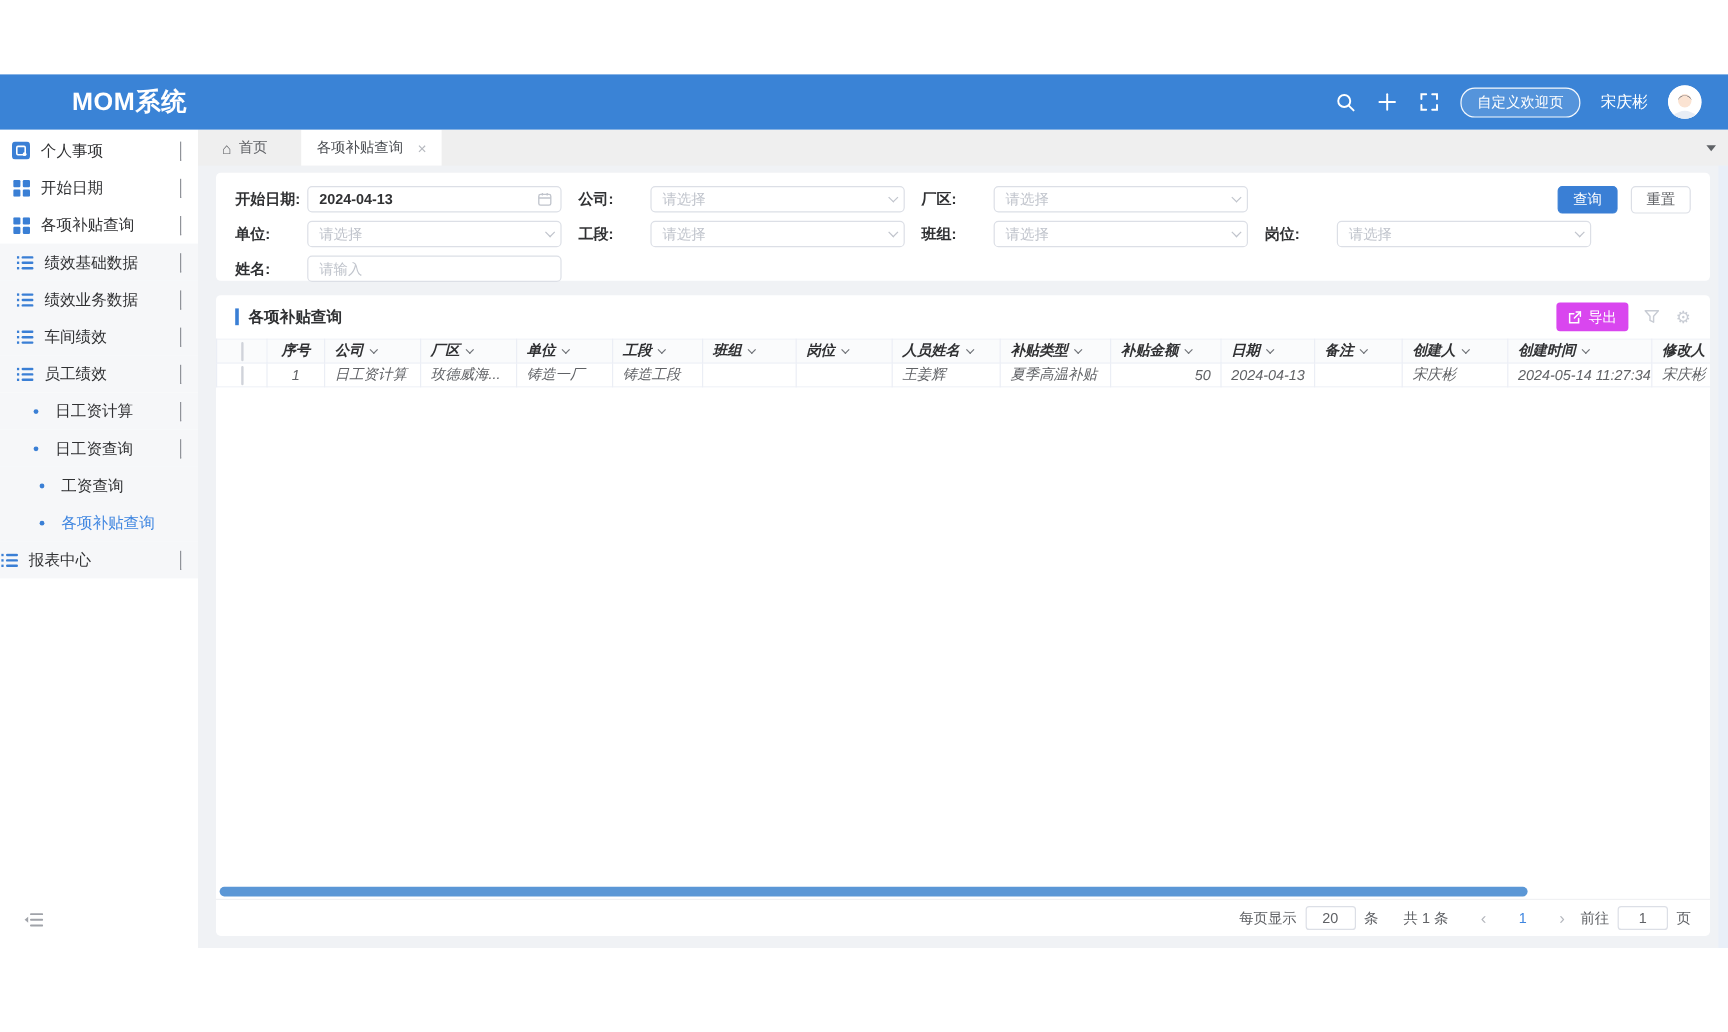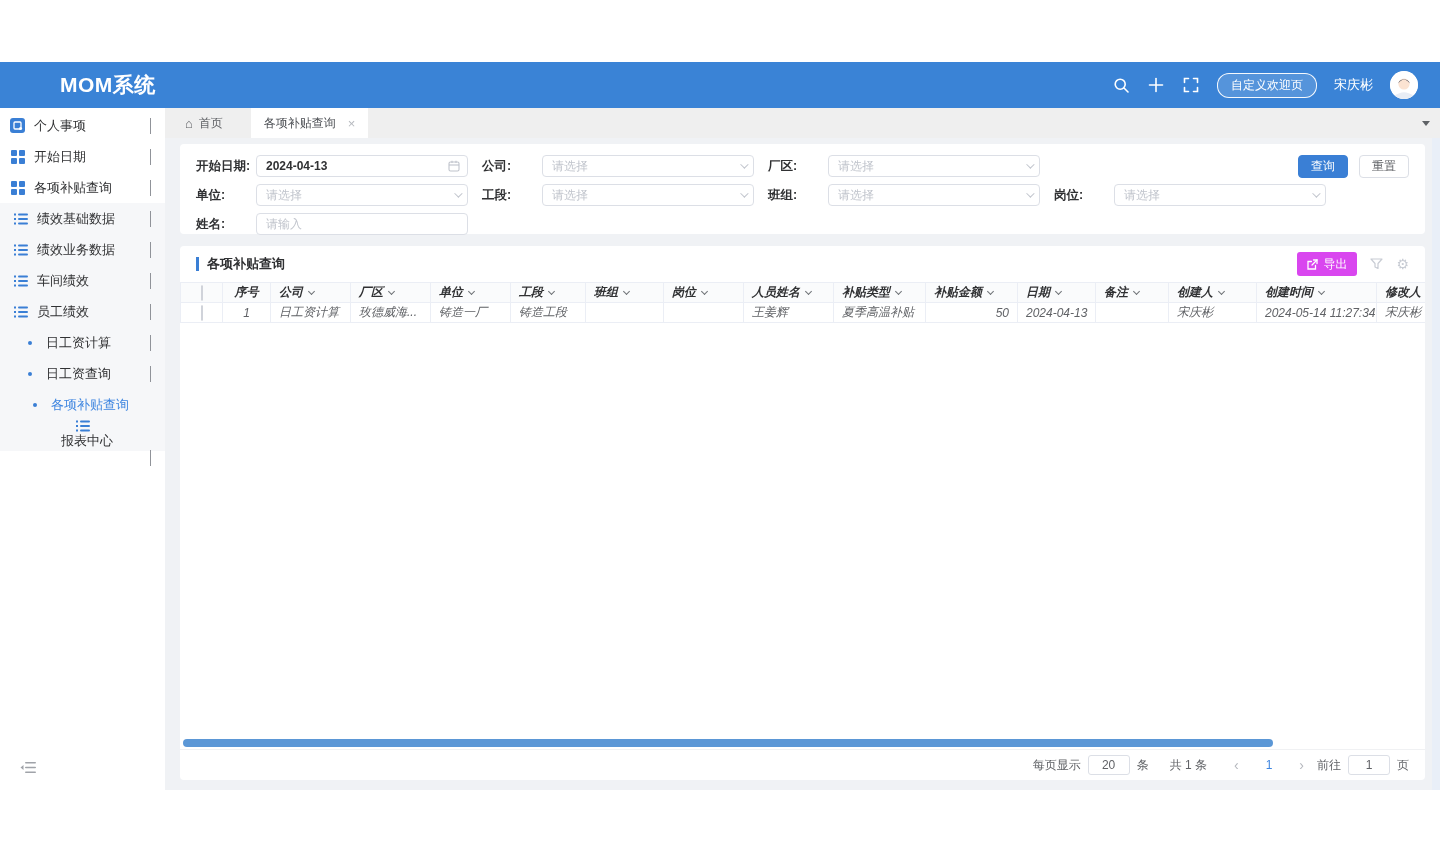--- a/index.html
+++ b/index.html
@@ -245,27 +245,33 @@
             <span class="lbl">日工资计算</span>
             <span class="chev"><span class="chev-r"></span></span>
           </div>
           <div class="side-item sub" style="padding-left: 22px;">
             <span style="display: flex; align-items: center; width: 15px; justify-content: center;">
               <span class="dot"></span>
             </span>
             <span class="lbl">日工资查询</span>
             <span class="chev"><span class="chev-d"></span></span>
           </div>
+          <div class="side-item sub" style="padding-left: 27px;">
+            <span style="display: flex; align-items: center; width: 15px; justify-content: center;">
+              <span class="dot"></span>
+            </span>
+            <span class="lbl">工资查询</span>
+          </div>
           <div class="side-item sub active" style="padding-left: 27px;">
             <span style="display: flex; align-items: center; width: 15px; justify-content: center;">
               <span class="dot"></span>
             </span>
             <span class="lbl">各项补贴查询</span>
           </div>
-          <div class="side-item sub" style=" flex-direction: column;">
+          <div class="side-item sub" style="">
             <span style="display: flex; align-items: center; width: 15px; justify-content: center;">
               <svg width="14" height="12" viewBox="0 0 14 12" fill="#3a7fd5">
                 <rect x="0" y="0.5" width="2" height="2"></rect>
                 <rect x="4" y="0.5" width="10" height="2" rx="1"></rect>
                 <rect x="0" y="5" width="2" height="2"></rect>
                 <rect x="4" y="5" width="10" height="2" rx="1"></rect>
                 <rect x="0" y="9.5" width="2" height="2"></rect>
                 <rect x="4" y="9.5" width="10" height="2" rx="1"></rect>
               </svg>
             </span>

